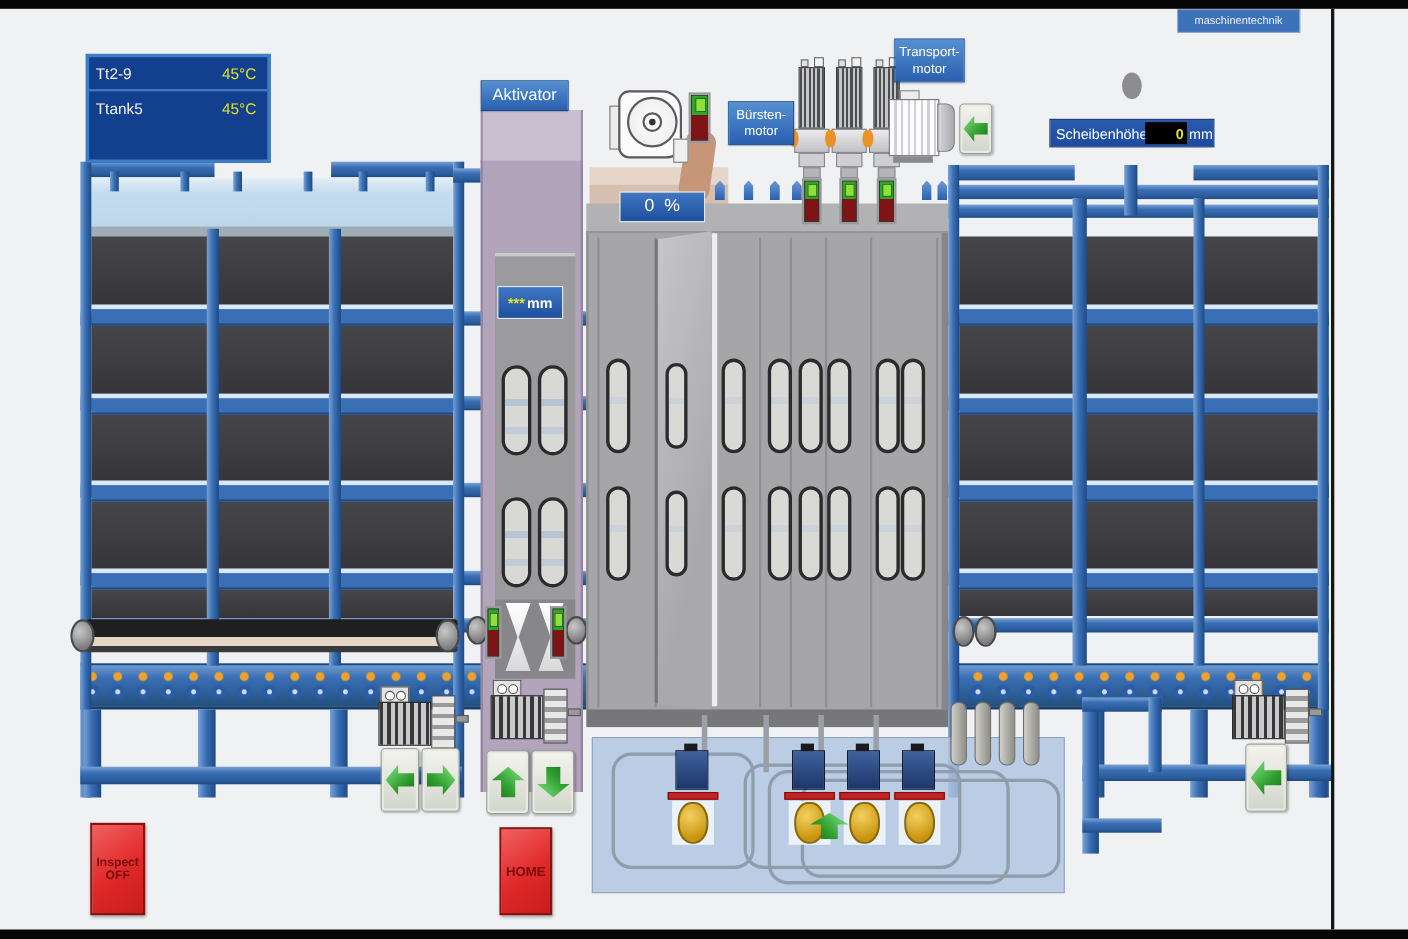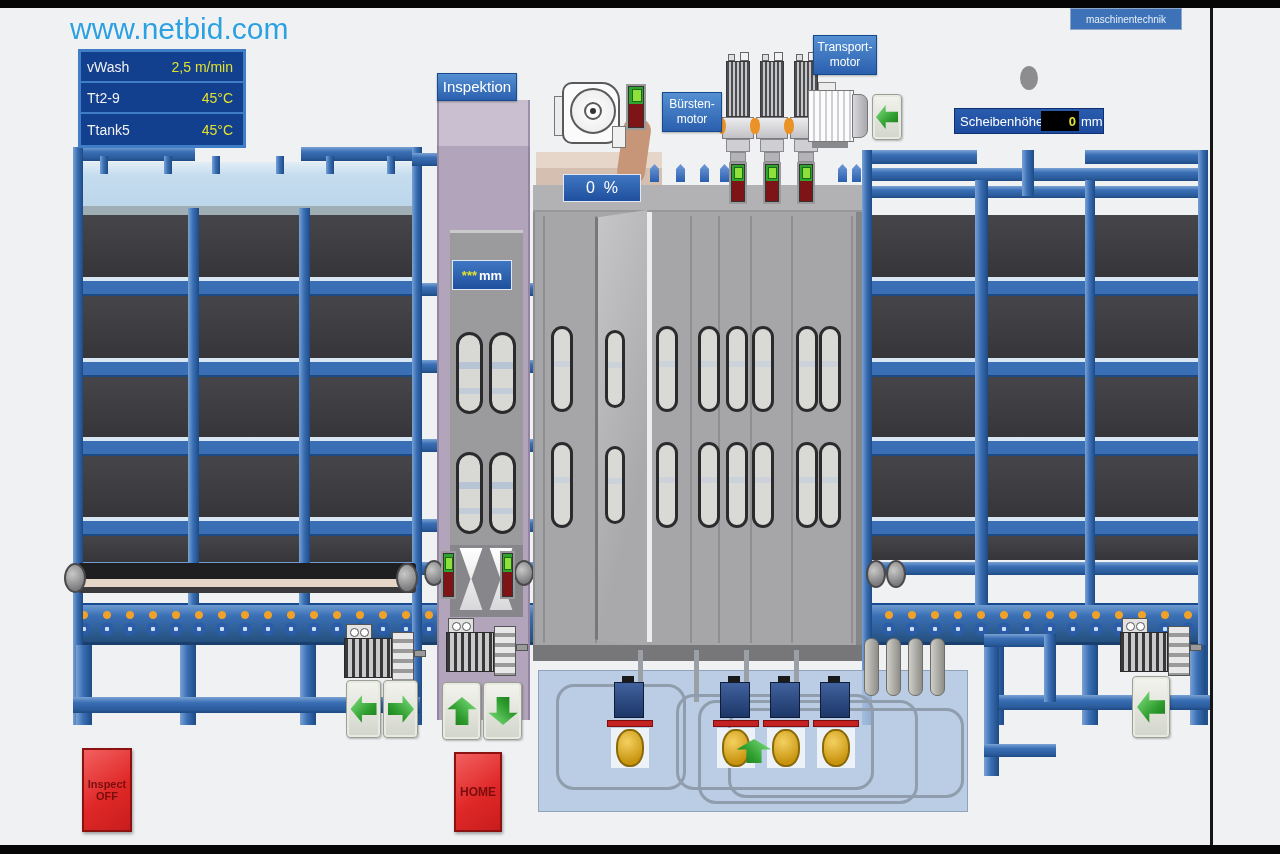--- a/index.html
+++ b/index.html
@@ -319,21 +319,21 @@
     <div class="a" style="left:10px;top:0;width:18px;height:10px;background:#ececec;border:1px solid #888"></div>
     <div class="a ribbed" style="left:0;top:8px;width:46px;height:52px"></div>
     <div class="a" style="left:44px;top:12px;width:16px;height:44px;background:linear-gradient(90deg,#d8d8dc,#a8a8ac);border:1px solid #777;border-radius:0 8px 8px 0"></div>
     <div class="a" style="left:4px;top:60px;width:36px;height:6px;background:#8a8a8e"></div>
   </div>
   <div class="a btnpad" style="left:872px;top:94px;width:30px;height:46px">
     <span class="arrow" style="width:22px;height:26px"></span>
   </div>
 
   <div class="a lbl" style="left:437px;top:73px;width:80px;height:28px;font-size:15px">
-    <span>Inspektion</span>
+    <span>Aktivator</span>
   </div>
   <div class="a lbl" style="left:662px;top:92px;width:60px;height:40px;font-size:12px">
     <span>Bürsten-</span>
     <span>motor</span>
   </div>
   <div class="a lbl" style="left:813px;top:35px;width:64px;height:40px;font-size:12px">
     <span>Transport-</span>
     <span>motor</span>
   </div>
   <div class="a disp" style="left:452px;top:260px;width:60px;height:30px;font-size:13px;font-weight:bold;gap:2px">
@@ -354,28 +354,21 @@
     <span>Inspect</span>
     <span>OFF</span>
   </div>
   <div class="a redbtn" style="left:454px;top:752px;width:48px;height:80px;font-size:12px">
     <span>HOME</span>
   </div>
 
   <div class="a" style="left:1070px;top:8px;width:112px;height:22px;background:#3e72b8;border:1px solid #8fa8c8;display:flex;align-items:center;justify-content:center;color:#e8f0f8;font-size:10px">
     <span>maschinentechnik</span>
   </div>
-  <div class="a" style="left:70px;top:12px;font-size:30px;color:#2da0e2;text-shadow:0 0 2px rgba(255,255,255,.8)">
-    <span>www.netbid.com</span>
-  </div>
   <div class="a" style="left:78px;top:49px;width:168px;height:99px;background:#123f8e;border:3px solid #3f7ec6">
-    <div class="trow">
-      <span class="tl">vWash</span>
-      <span class="tv y">2,5 m/min</span>
-    </div>
     <div class="trow">
       <span class="tl">Tt2-9</span>
       <span class="tv y">45°C</span>
     </div>
     <div class="trow">
       <span class="tl">Ttank5</span>
       <span class="tv y">45°C</span>
     </div>
   </div>
 

